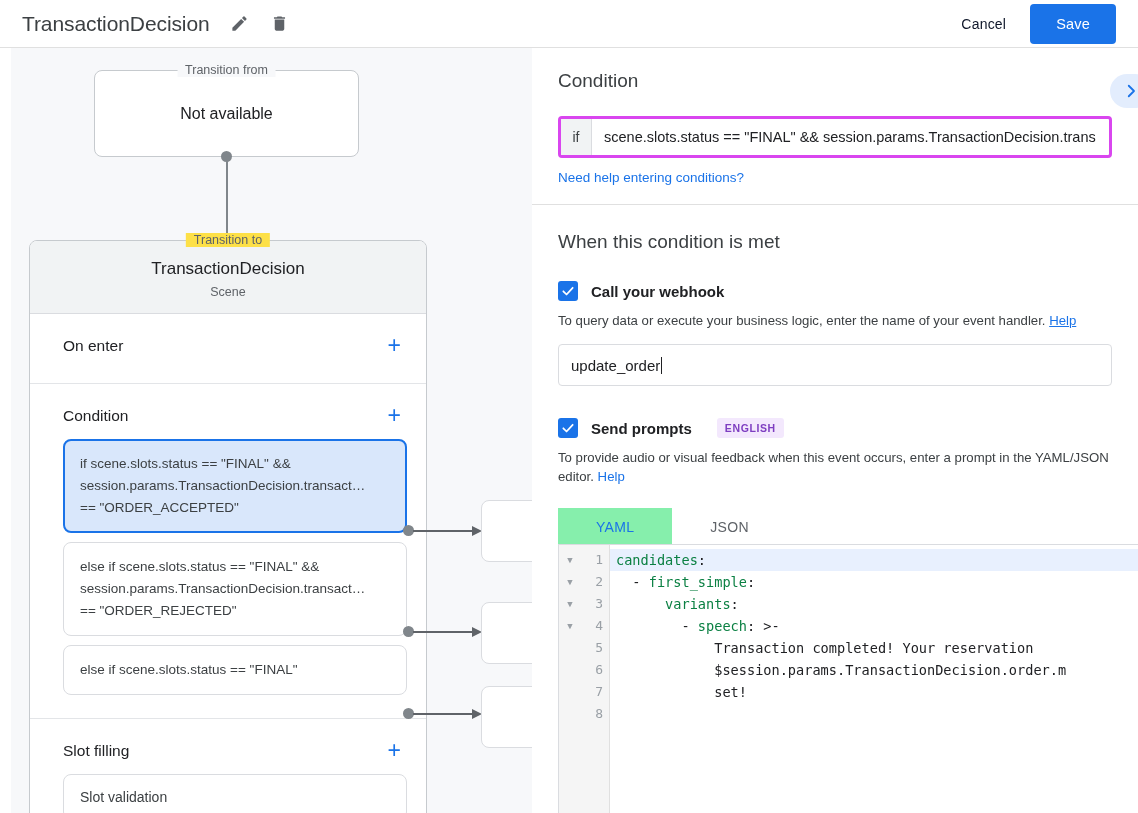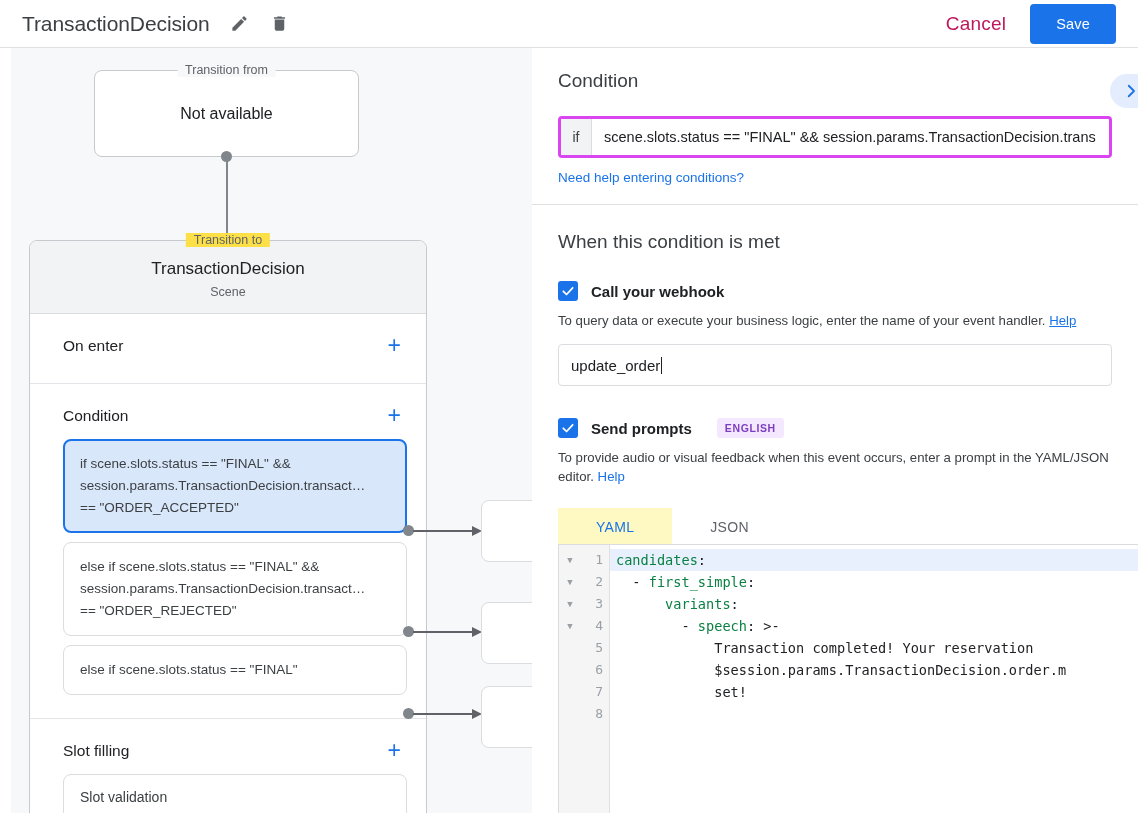--- a/index.html
+++ b/index.html
@@ -23,21 +23,21 @@
     font-size: 21px; color: #3c4043; letter-spacing: -0.1px; font-weight: 400;
     white-space: nowrap;
   }
   .topbar-icons { display: flex; align-items: center; gap: 16px; margin-left: 18px; }
   .icon-btn {
     width: 24px; height: 24px; display: flex; align-items: center; justify-content: center;
     cursor: pointer; color: #5f6368;
   }
   .topbar-spacer { flex: 1; }
   .btn-cancel {
-    color: #be185d; font-size: 19px; font-weight: 500; letter-spacing: .2px;
+    color: #0f172a; font-size: 14px; font-weight: 500; letter-spacing: .2px;
     background: none; border: none; cursor: pointer; padding: 8px 14px; margin-right: 10px;
     font-family: inherit;
   }
   .btn-save {
     background: #1a73e8; color: #ffffff; border: none; border-radius: 4px;
     font-size: 14.5px; font-weight: 500; letter-spacing: .2px;
     padding: 0 26px; height: 40px; cursor: pointer; font-family: inherit;
   }
 
   
@@ -186,21 +186,21 @@
   }
   .caret {
     display: inline-block; width: 1px; height: 17px; background: #202124; margin-left: 1px;
   }
 
   .tabs { display: flex; margin-top: 22px; }
   .tab {
     padding: 0 38px; height: 38px; display: flex; align-items: center; justify-content: center;
     font-size: 14px; color: #5f6368; cursor: pointer; letter-spacing: .3px;
   }
-  .tab.active { background: #fef9c3; color: #1a73e8; font-weight: 500; }
+  .tab.active { background: #86efac; color: #1a73e8; font-weight: 500; }
 
   
   .editor {
     position: absolute; left: 558px; top: 544px; width: 580px; height: 269px;
     border-left: 1px solid #dadce0; border-top: 1px solid #dadce0;
     background: #fff; overflow: hidden; display: flex;
     font-family: "DejaVu Sans Mono", monospace;
   }
   .fold-col { width: 22px; background: #f5f5f5; padding-top: 4px; flex: none; }
   .fold {

